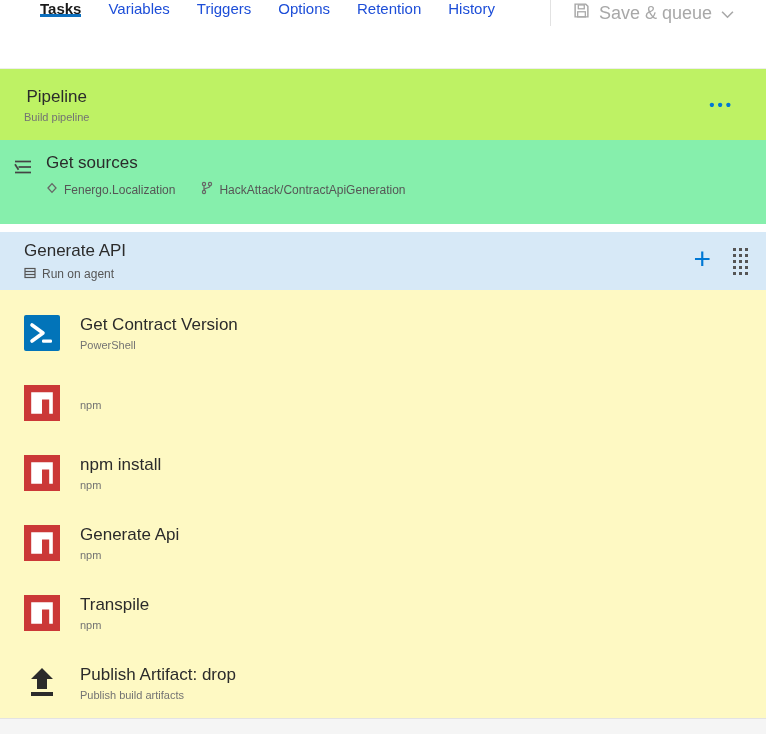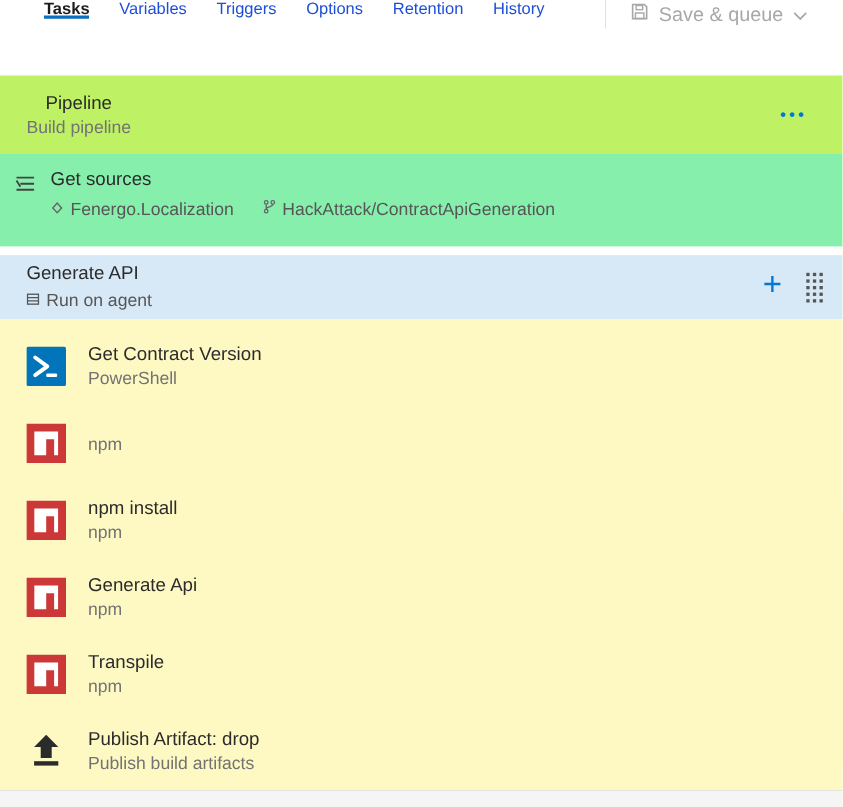--- a/index.html
+++ b/index.html
@@ -23,30 +23,30 @@
   .toolbar-right { margin-left:auto; display:flex; align-items:center; padding-right:32px; }
   .vdivider { width:1px; height:26px; background:#e2e2e2; margin-right:22px; }
   .save-queue { display:flex; align-items:center; gap:9px; color:#a8a8a8; font-size:18px; cursor:default; }
 
   
   .pipeline-row {
     flex:0 0 71px; display:flex; align-items:center; justify-content:space-between;
     padding:0 32px 0 24px; background:#bef264;text-align:center;
   }
   .title-lg { font-size:17px; color:#2b2b2b; }
-  .subtitle { font-size:16px; color:#737373; margin-top:4px; }
+  .subtitle { font-size:11px; color:#737373; margin-top:4px; }
   .more-dots { color:#0078d4; font-size:15px; letter-spacing:3px; font-weight:bold; cursor:pointer; }
 
   
   .sources {
     flex:0 0 84px; background:#86efac; margin-bottom:8px;
     display:flex; padding:13px 24px 0 13px; cursor:pointer;
   }
   .sources .lead-icon { margin:5px 13px 0 0; }
-  .meta-row { display:flex; align-items:center; margin-top:8px; font-size:16px; color:#565656; }
+  .meta-row { display:flex; align-items:center; margin-top:8px; font-size:12px; color:#565656; }
   .meta-item { display:flex; align-items:center; gap:6px; margin-right:26px; }
 
   
   .phase {
     flex:0 0 58px; background:#d7e9f7; display:flex; align-items:center;
     justify-content:space-between; padding:0 18px 0 24px; cursor:pointer;
   }
   .phase .meta-row { margin-top:6px;text-align:right; }
   .phase-controls { display:flex; align-items:center; gap:18px; }
   .plus-btn {

